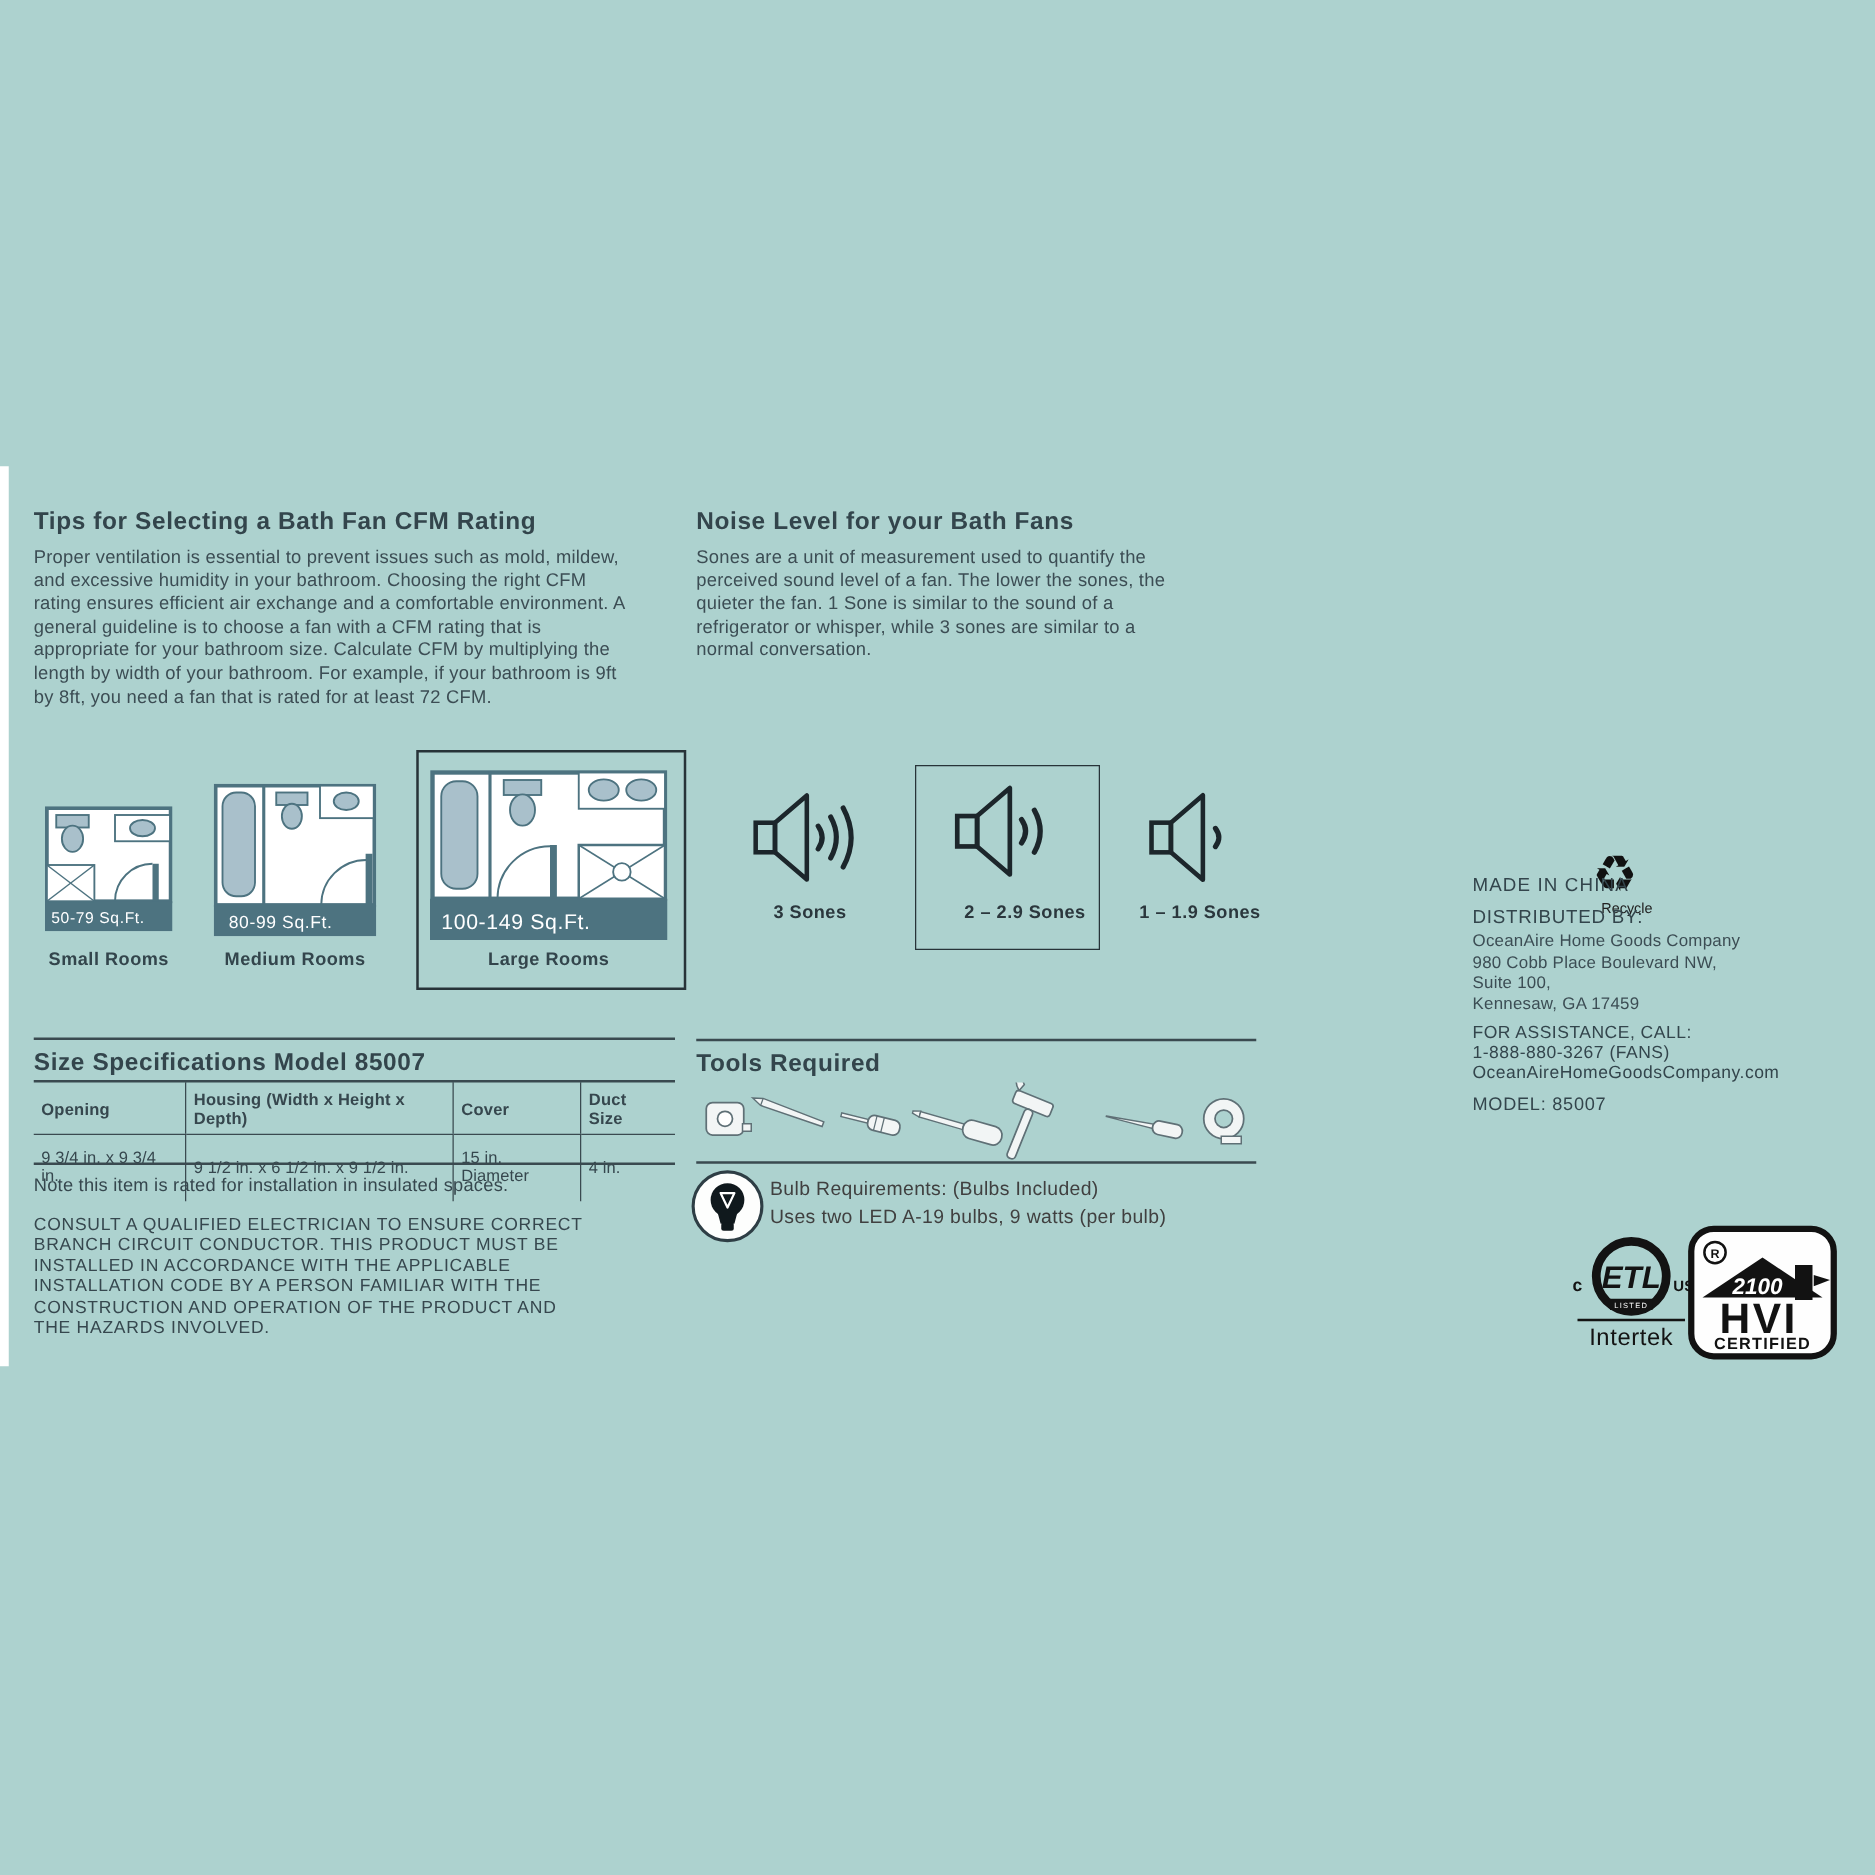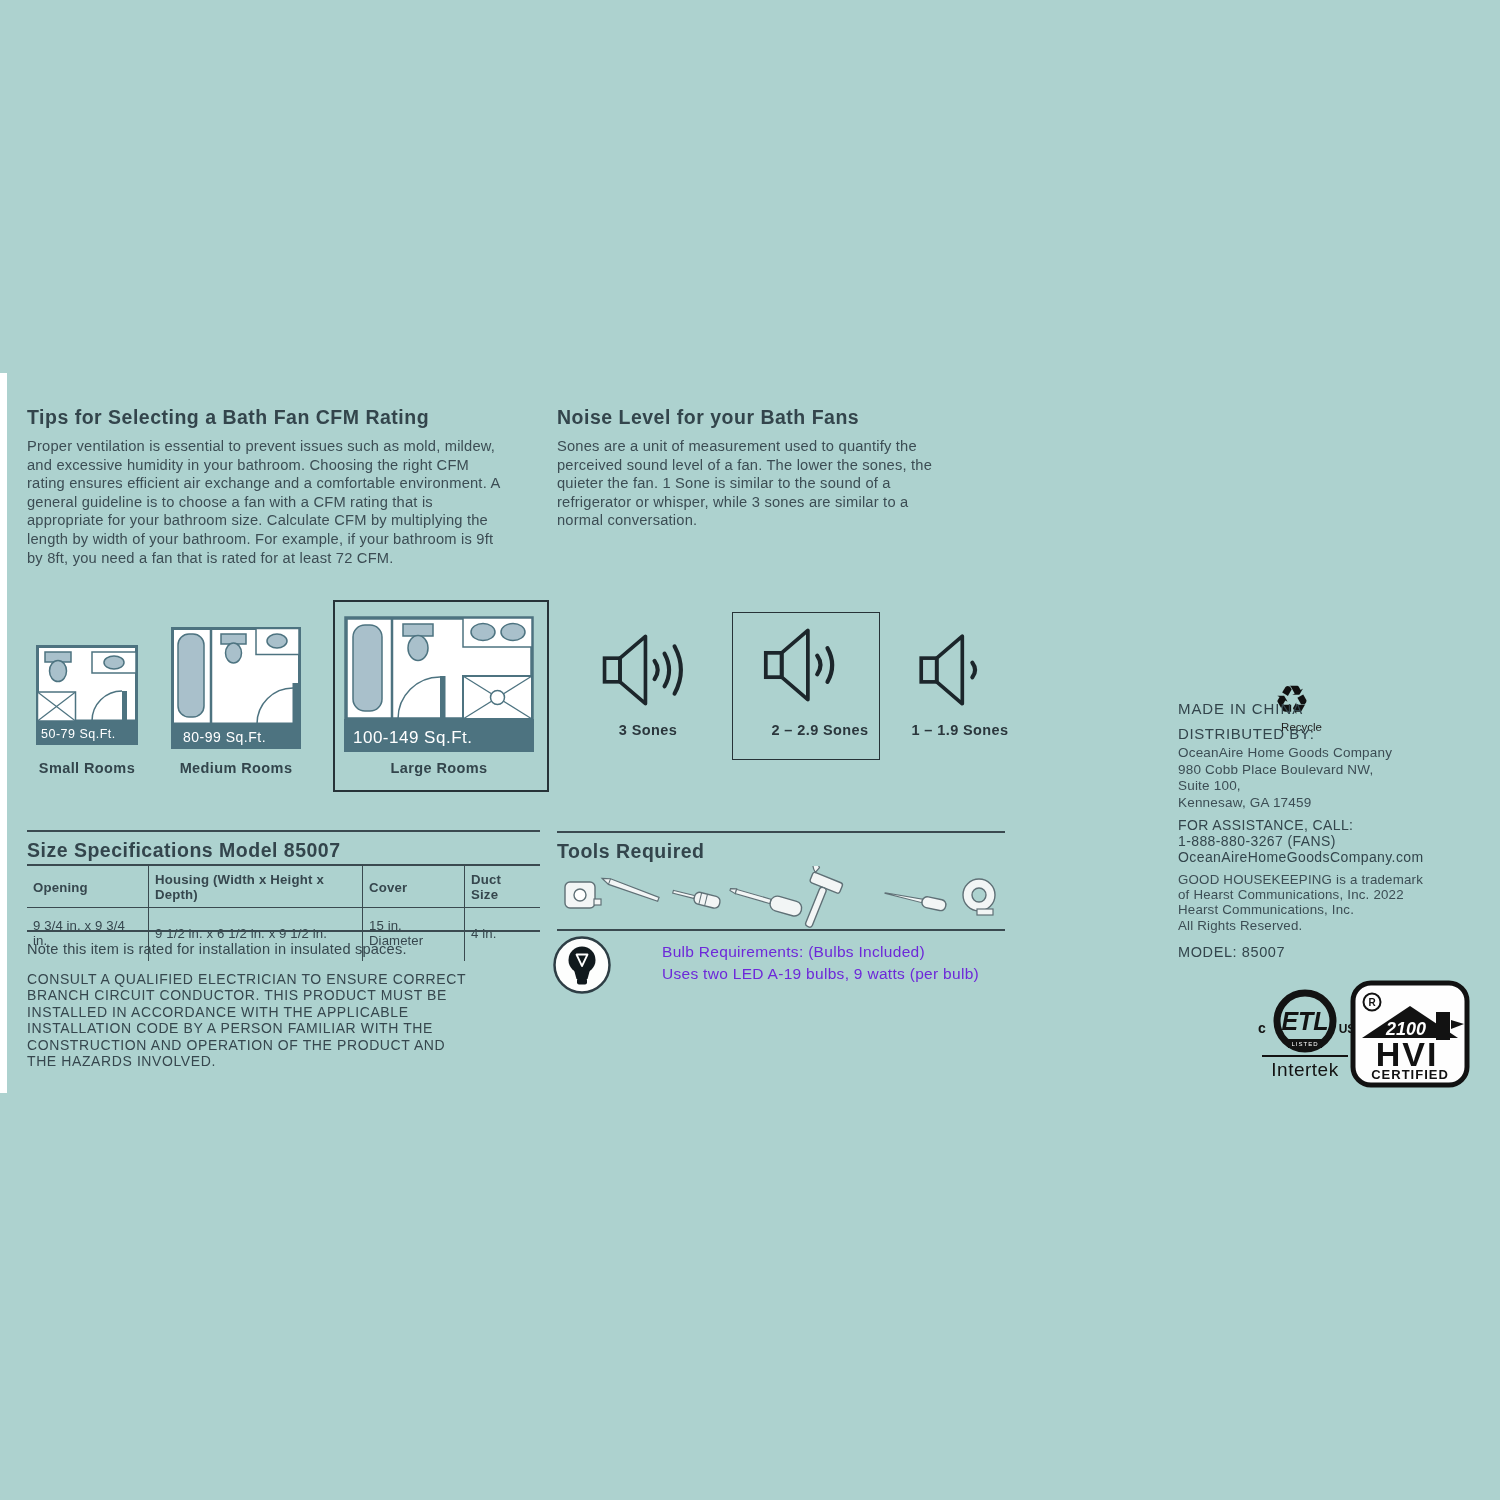--- a/index.html
+++ b/index.html
@@ -19,21 +19,21 @@
   .sone-label{font-size:14.5px;font-weight:600;color:#2b373d;text-align:center;letter-spacing:0.4px;}
   .hl-box{border:2px solid #273338;background:transparent;}
   .sone-box{border:1.8px solid #273338;}
   .rule{height:2px;background:#3a4a50;}
   .spec-table{border-collapse:collapse;width:513px;font-size:13.2px;color:#36474e;border-top:2px solid #3a4a50;}
   .spec-table th{font-weight:600;text-align:left;padding:6px 8px 5px 6px;border-bottom:1.8px solid #3a4a50;letter-spacing:0.2px;}
   .spec-table td{padding:10px 8px 13px 6px;letter-spacing:0.1px;}
   .spec-table th + th, .spec-table td + td{border-left:1.6px solid #3a4a50;}
   .note-text{font-size:14.6px;letter-spacing:0.2px;color:#36474e;}
   .warning-text{font-size:14px;line-height:16.4px;letter-spacing:0.6px;color:#36474e;width:452px;}
-  .bulb-text{font-size:15.5px;line-height:22px;letter-spacing:0.3px;color:#6d28d9;margin-left:46px;}
+  .bulb-text{font-size:15.5px;line-height:22px;letter-spacing:0.3px;color:#404040;}
   .dist-col{width:292px;text-align:left;color:#3c4d54;}
   .dist-madein{font-size:15px;letter-spacing:0.9px;margin-bottom:6px;color:#33454c;}
   .dist-by{font-size:15px;letter-spacing:0.6px;margin-top:8px;margin-bottom:3px;color:#33454c;}
   .dist-line{font-size:13.5px;line-height:16.5px;letter-spacing:0.2px;}
   .assist-line{font-size:14px;line-height:16px;letter-spacing:0.4px;color:#33454c;margin-top:0;}
   .assist-block{margin-top:6px;}
   .tm-block{margin-top:7px;}
   .tm-line{font-size:13.3px;line-height:15.2px;letter-spacing:0.2px;}
   .model-line{font-size:14.5px;letter-spacing:0.6px;margin-top:11px;color:#33454c;}
   .recycle-block{width:60px;text-align:center;color:#111;}
@@ -221,26 +221,20 @@
     <div class="dist-by">DISTRIBUTED BY:</div>
     <div class="dist-line">OceanAire Home Goods Company</div>
     <div class="dist-line">980 Cobb Place Boulevard NW,</div>
     <div class="dist-line">Suite 100,</div>
     <div class="dist-line">Kennesaw, GA 17459</div>
     <div class="assist-block">
       <div class="assist-line">FOR ASSISTANCE, CALL:</div>
       <div class="assist-line">1-888-880-3267 (FANS)</div>
       <div class="assist-line">OceanAireHomeGoodsCompany.com</div>
     </div>
-    <div class="tm-block">
-      <div class="tm-line">GOOD HOUSEKEEPING is a trademark</div>
-      <div class="tm-line">of Hearst Communications, Inc. 2022</div>
-      <div class="tm-line">Hearst Communications, Inc.</div>
-      <div class="tm-line">All Rights Reserved.</div>
-    </div>
     <div class="model-line">MODEL: 85007</div>
   </div>
 
   <svg class="abs" style="left:1248px;top:988px;" width="115" height="95" viewBox="0 0 115 95">
     <circle cx="57" cy="33" r="28" fill="none" stroke="#131313" stroke-width="7"></circle>
     <text x="57" y="42" font-size="25" font-weight="bold" font-style="italic" fill="#131313" text-anchor="middle" font-family="Liberation Sans, sans-serif">ETL</text>
     <rect x="40" y="51" width="34" height="9" fill="#131313"></rect>
     <text x="57" y="58" font-size="6" fill="#ffffff" text-anchor="middle" letter-spacing="1" font-family="Liberation Sans, sans-serif">LISTED</text>
     <text x="14" y="45" font-size="14" font-weight="bold" fill="#131313" text-anchor="middle" font-family="Liberation Sans, sans-serif">c</text>
     <text x="99" y="45" font-size="12" font-weight="bold" fill="#131313" text-anchor="middle" font-family="Liberation Sans, sans-serif">US</text>

